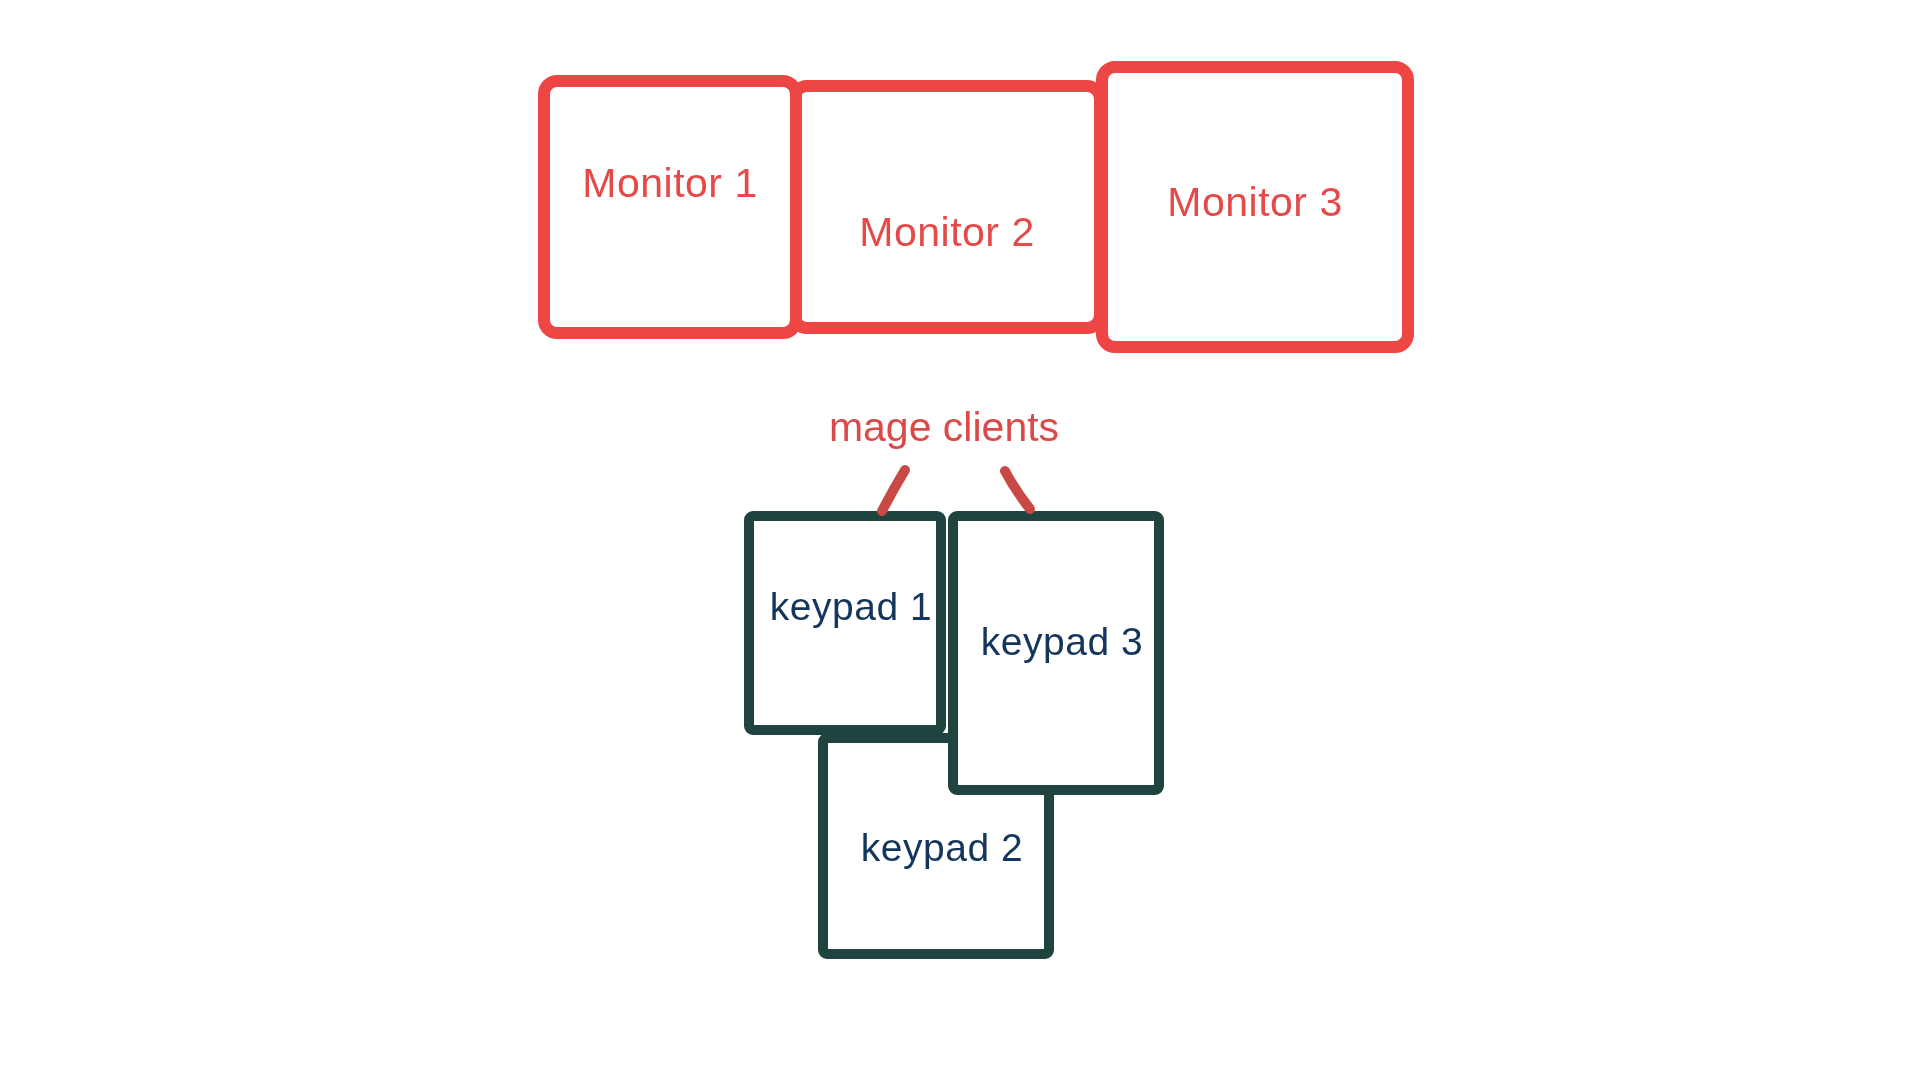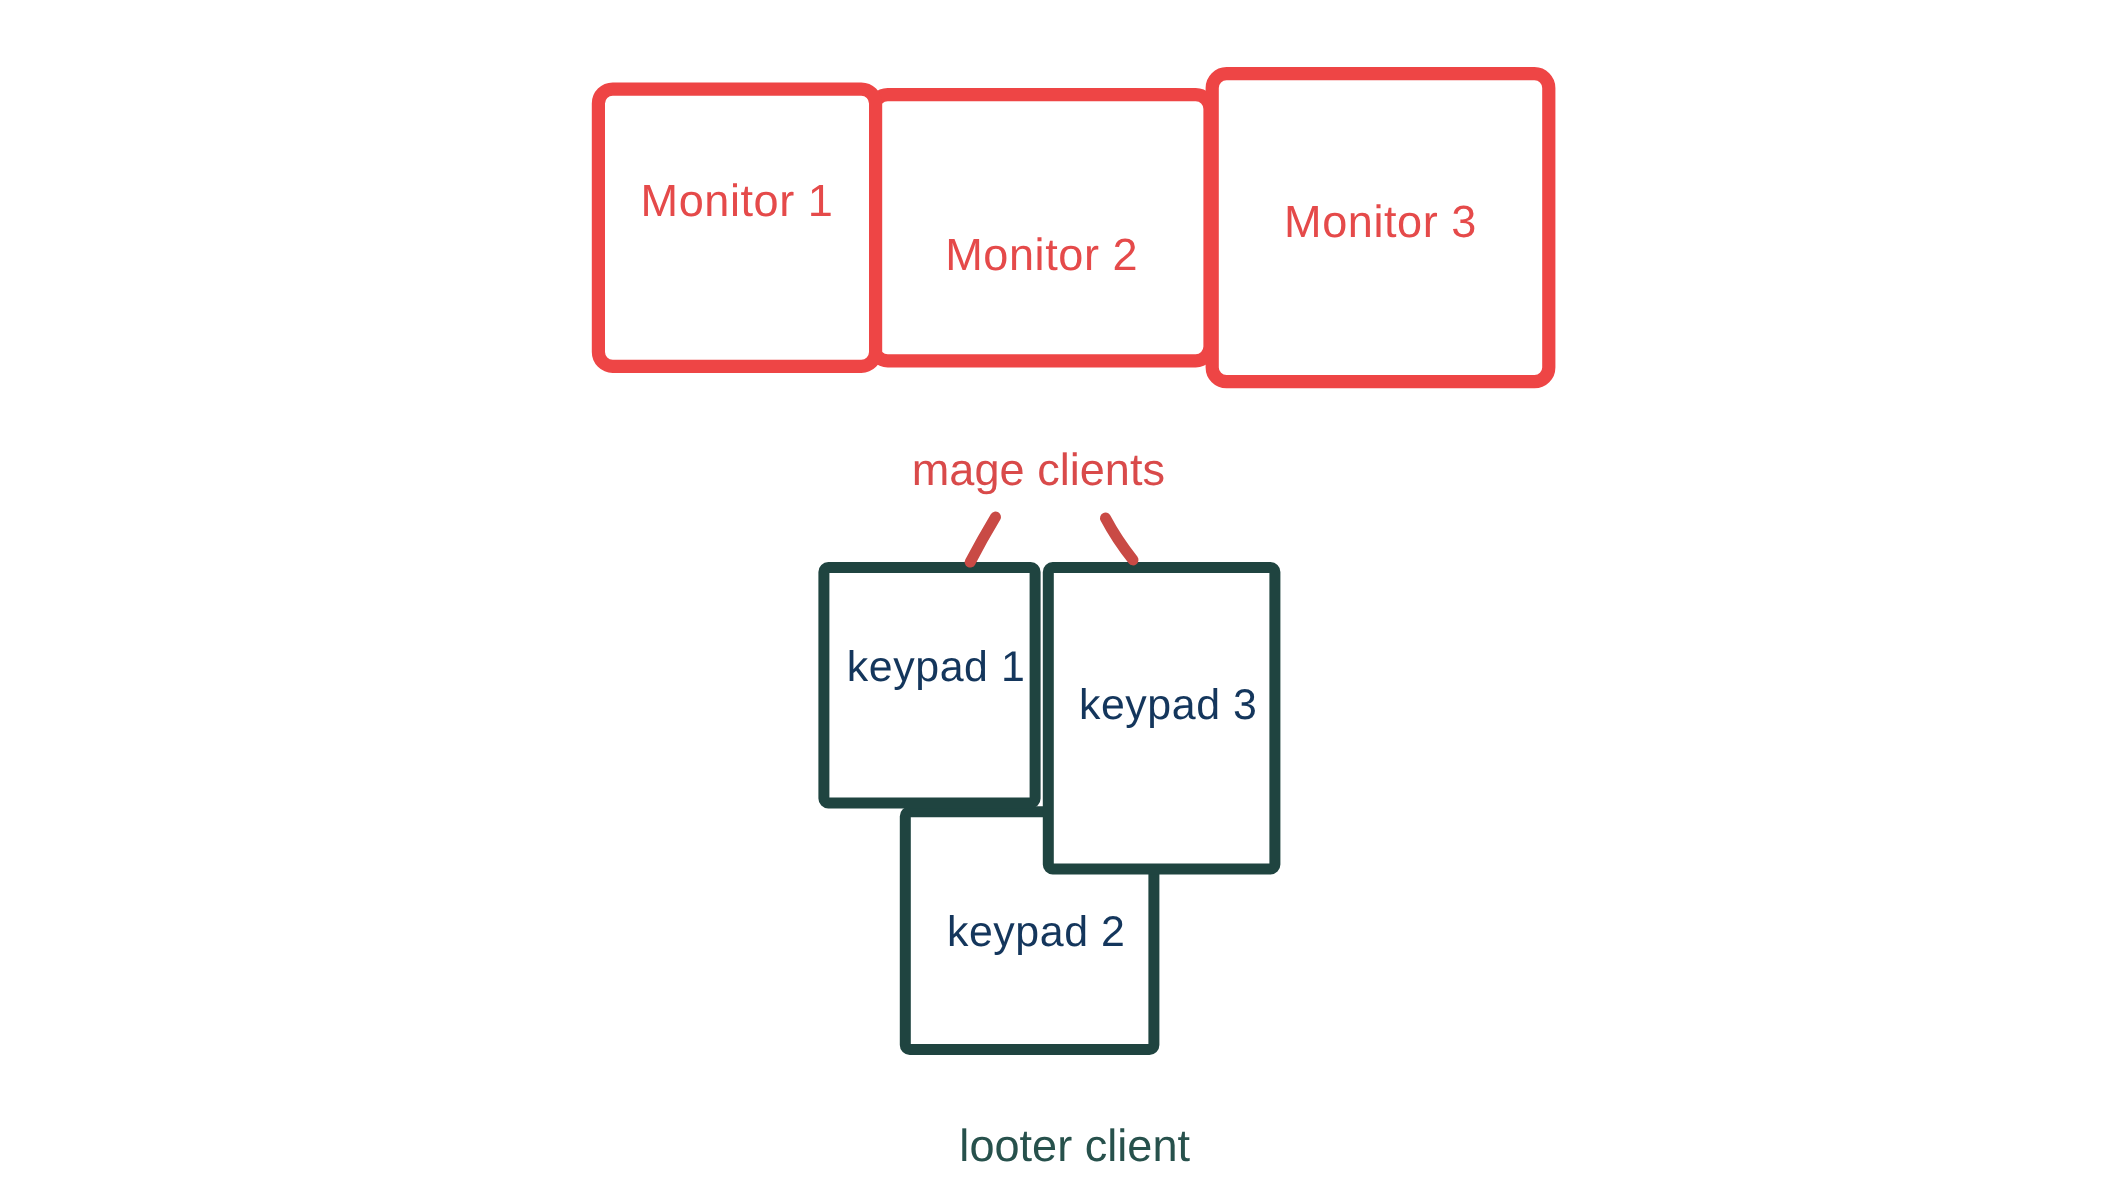--- a/index.html
+++ b/index.html
@@ -123,15 +123,14 @@
   <div class="box keypad" id="keypad-2">
     <div class="box-label">keypad 2</div>
   </div>
   <div class="box keypad" id="keypad-1">
     <div class="box-label">keypad 1</div>
   </div>
   <div class="box keypad" id="keypad-3">
     <div class="box-label">keypad 3</div>
   </div>
 
-  <div class="free-label" id="looter-client-label">looter client</div>
 
 </div>
 
 </body></html>

